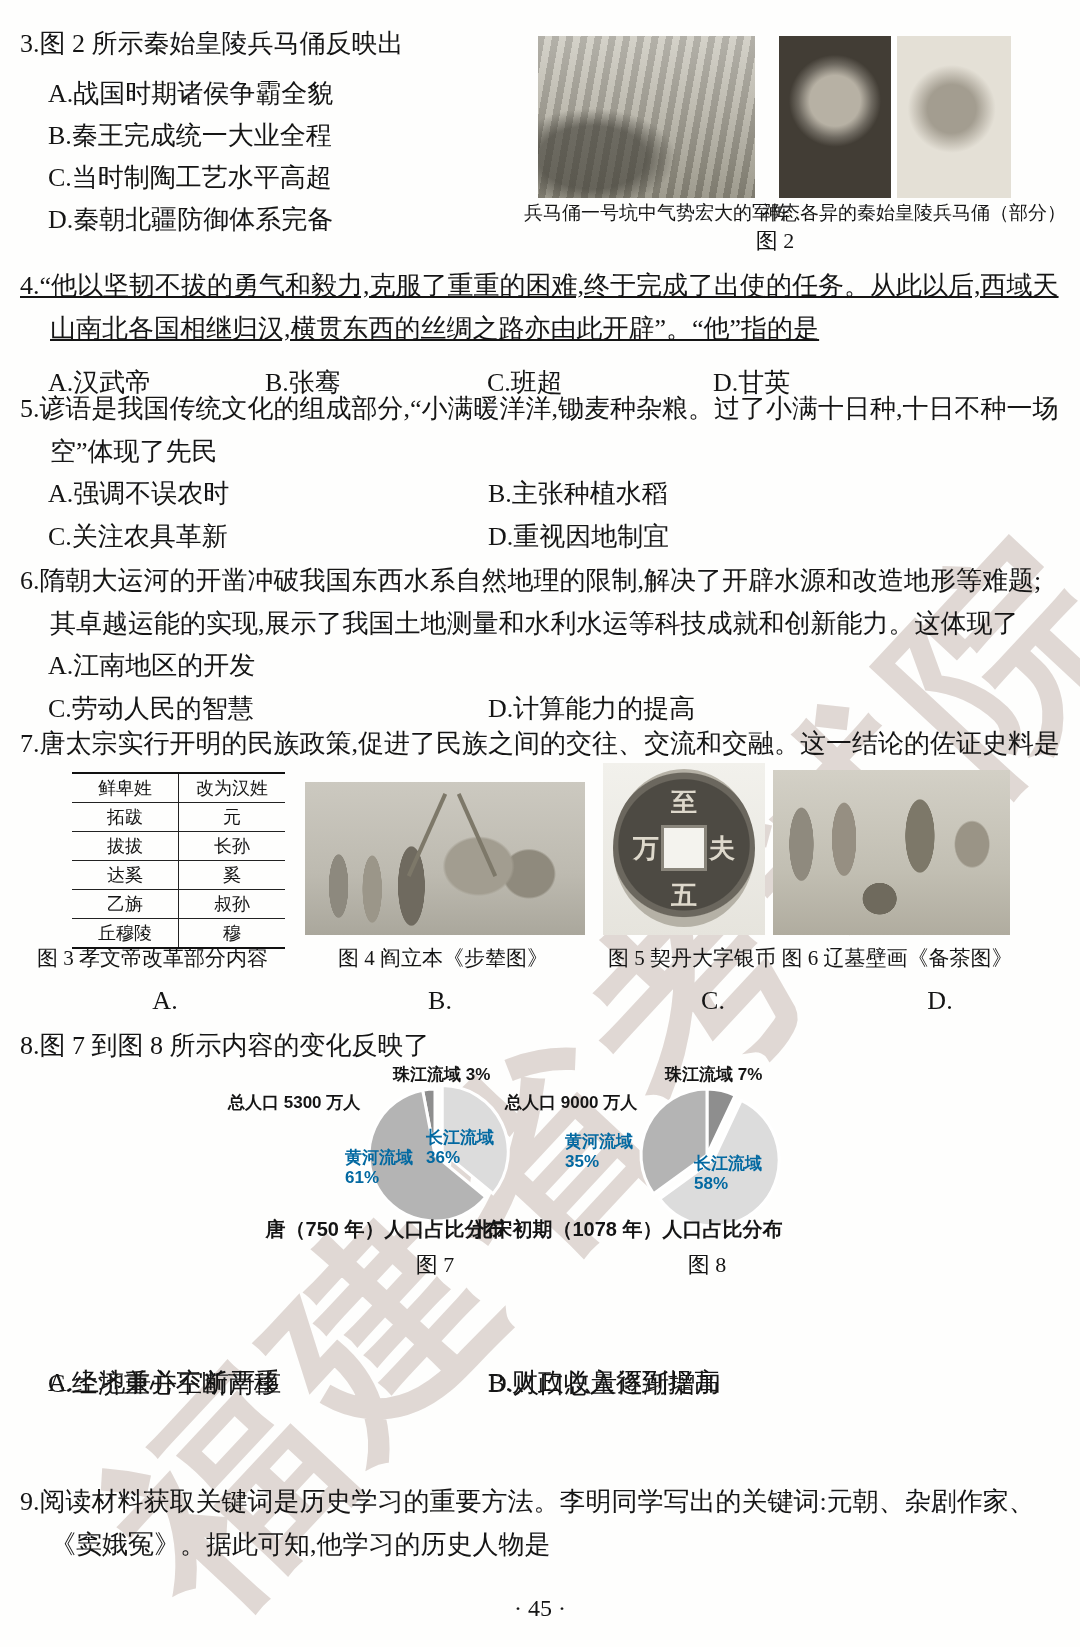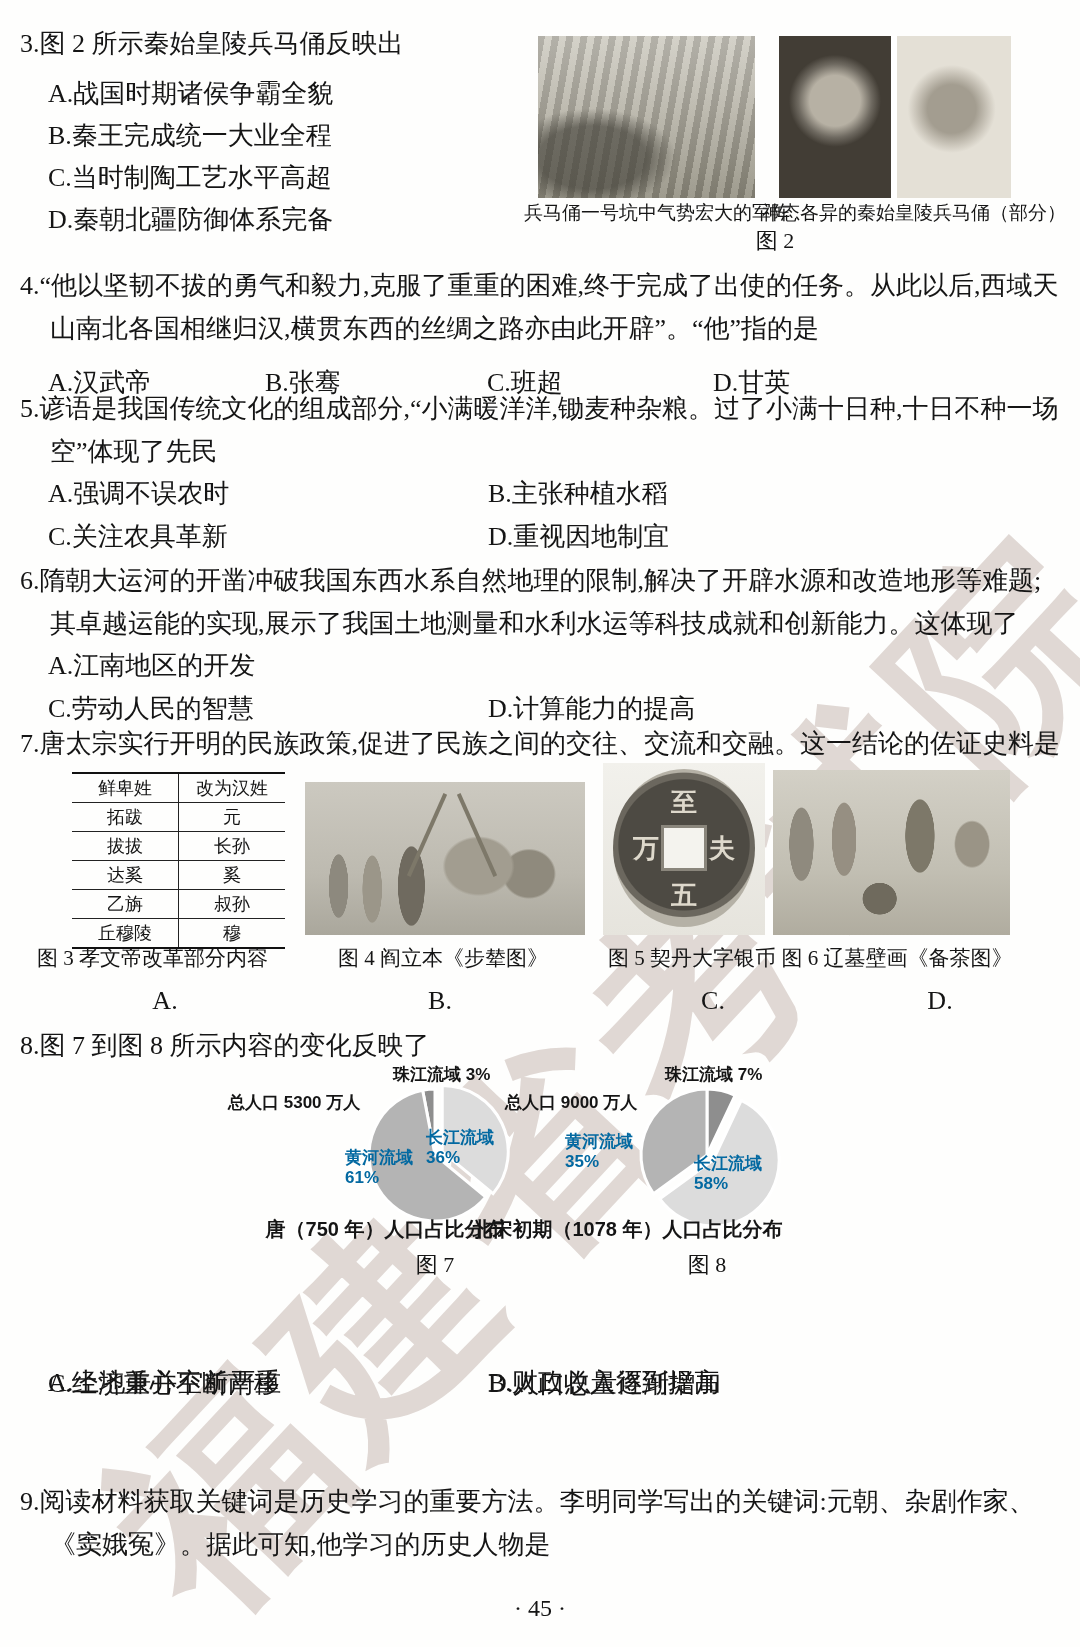--- a/index.html
+++ b/index.html
@@ -81,21 +81,21 @@
 
     <div class="photo photo-pit" style="left:538px;top:36px;width:217px;height:162px;"></div>
     <div class="photo" style="left:779px;top:36px;width:232px;height:162px;background:#fff;">
       <div class="head-half head-l"></div>
       <div class="head-half head-r"></div>
     </div>
     <div class="pcap" style="left:524px;top:200px;width:248px;">兵马俑一号坑中气势宏大的军阵</div>
     <div class="pcap" style="left:762px;top:200px;width:270px;">神态各异的秦始皇陵兵马俑（部分）</div>
     <div class="figlabel" style="left:700px;top:226px;width:150px;text-align:center;">图 2</div>
 
-    <div class="abs" style="left:20px;top:264px;width:1042px;">
+    <div class="abs" style="left:20px;top:264px;width:1042px;text-decoration:underline;">
       <div class="stem hang">4.“他以坚韧不拔的勇气和毅力,克服了重重的困难,终于完成了出使的任务。从此以后,西域天山南北各国相继归汉,横贯东西的丝绸之路亦由此开辟”。“他”指的是</div>
       <div class="optrow" style="margin-top:15px;">
         <span style="left:28px;">A.汉武帝</span>
         <span style="left:245px;">B.张骞</span>
         <span style="left:467px;text-align:right;">C.班超</span>
         <span style="left:693px;">D.甘英</span>
       </div>
     </div>
 
     <div class="abs" style="left:20px;top:387px;width:1042px;">

